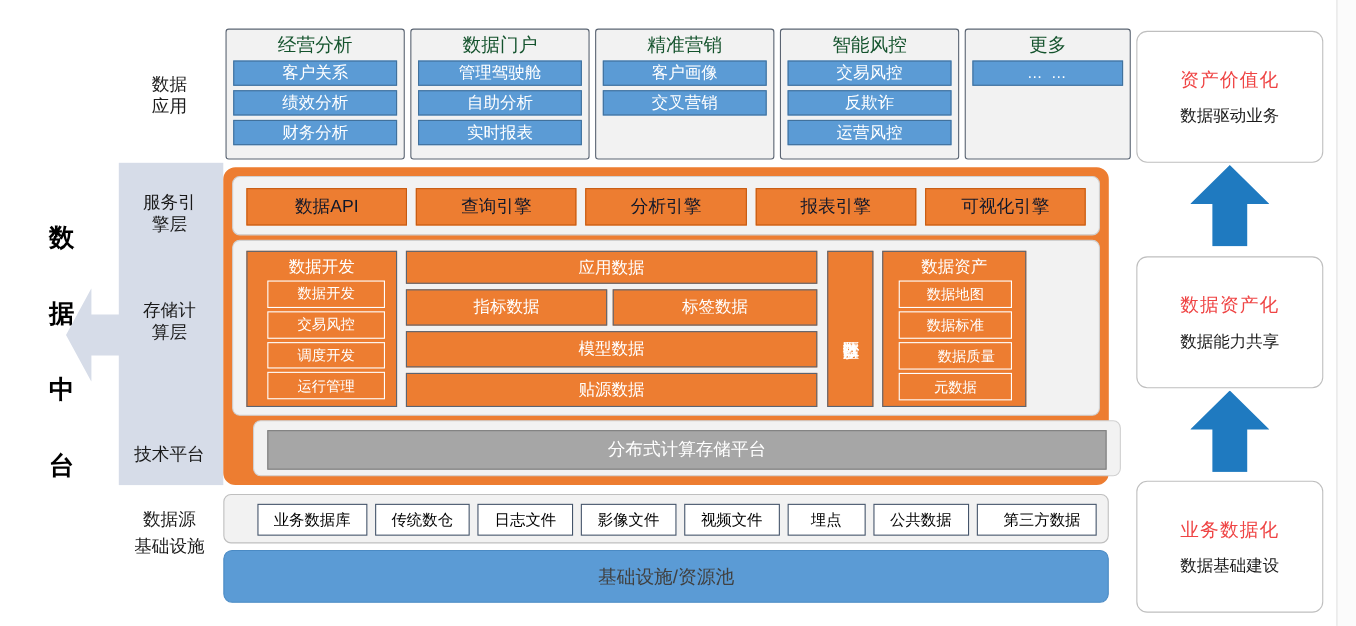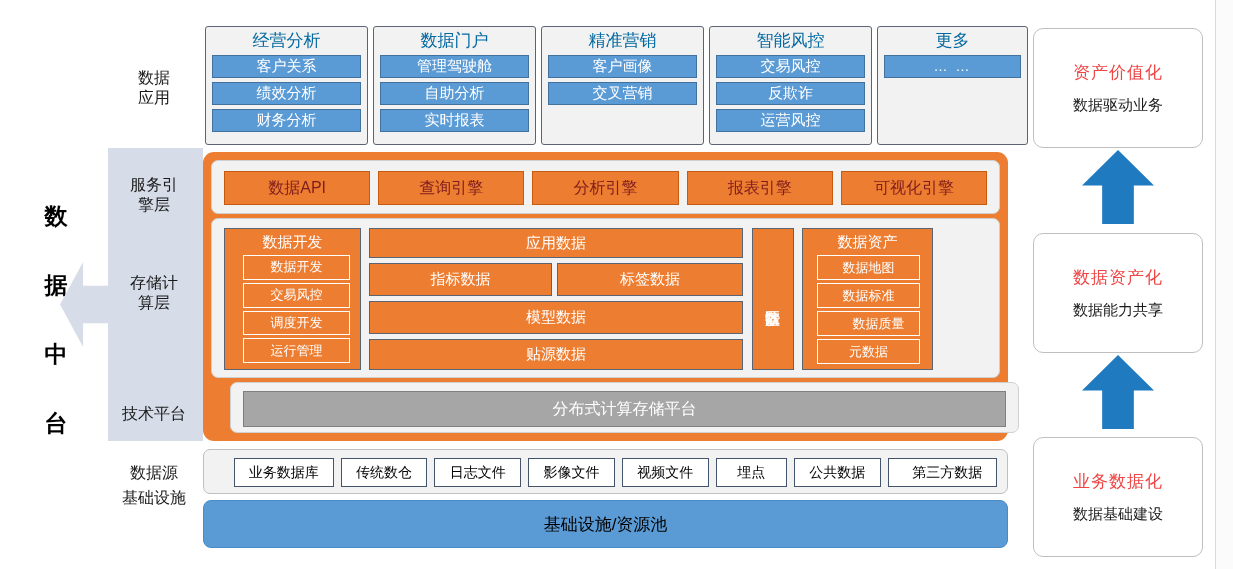--- a/index.html
+++ b/index.html
@@ -48,21 +48,21 @@
   }
 
   
   #apps-row{position:absolute;left:205px;top:26px;width:803px;height:119px;}
   .app-card{
     position:absolute;top:0;height:119px;box-sizing:border-box;
     background:#f2f2f2;border:1.5px solid #5a6472;border-radius:3px;
     display:flex;flex-direction:column;align-items:center;
     padding:3px 6px 6px 6px;
   }
-  .app-title{font-size:17px;color:#0369a1;line-height:1.35;margin-bottom:2px;}
+  .app-title{font-size:17px;color:#14532d;line-height:1.35;margin-bottom:2px;}
   .app-item{
     width:100%;box-sizing:border-box;height:23px;margin-bottom:4px;
     background:#5b9bd5;border:1px solid #41719c;
     color:#fff;font-size:15px;display:flex;align-items:center;justify-content:center;
   }
   .app-item.dots{font-size:14px;letter-spacing:2px;}
 
   
   #orange-stack{
     position:absolute;left:203px;top:152px;width:805px;height:289px;
@@ -72,21 +72,21 @@
   .inner-white{
     position:absolute;box-sizing:border-box;
     background:#f2f2f2;border:1px solid #d0d0d0;border-radius:7px;
   }
 
   
   #svc-panel{left:4px;top:4px;width:789px;height:54px;}
   #svc-row{position:absolute;left:12px;top:10px;right:12px;height:34px;display:flex;gap:8px;}
   .svc-chip{
     flex:1;background:#ed7d31;border:1px solid #c55a11;
-    color:#7f1d1d;font-size:16px;display:flex;align-items:center;justify-content:center;
+    color:#0f172a;font-size:16px;display:flex;align-items:center;justify-content:center;
   }
 
   
   #sto-panel{left:4px;top:62px;width:789px;height:160px;}
 
   .ocol{position:absolute;box-sizing:border-box;background:#ed7d31;border:1.5px solid #5a6472;}
   .ocol-title{color:#fff;font-size:15px;text-align:center;padding-top:4px;}
   .osub{
     box-sizing:border-box;background:#ed7d31;border:1.5px solid #ffffff;
     color:#fff;font-size:13px;display:flex;align-items:center;justify-content:center;
@@ -118,21 +118,21 @@
   #src-row{position:absolute;left:30px;top:8px;right:10px;height:29px;display:flex;gap:7px;}
   .src-chip{
     background:#ffffff;border:1.5px solid #44546a;color:#000;font-size:14px;
     display:flex;align-items:center;justify-content:center;padding:0 7px;white-space:nowrap;
   }
 
   
   #infra-bar{
     position:absolute;left:203px;top:500px;width:805px;height:48px;
     box-sizing:border-box;background:#5b9bd5;border:1px solid #4a8ac4;border-radius:8px;
-    color:#000000;font-size:17px;display:flex;align-items:center;justify-content:center;
+    color:#404040;font-size:17px;display:flex;align-items:center;justify-content:center;
   }
 
   
   .rpanel{
     position:absolute;left:1033px;width:170px;height:120px;
     box-sizing:border-box;background:#fff;border:1.5px solid #bfbfbf;border-radius:10px;
     display:flex;flex-direction:column;align-items:center;justify-content:center;
   }
   .rpanel .rtitle{font-size:17px;color:#ef4444;margin-bottom:12px;letter-spacing:1px;}
   .rpanel .rsub{font-size:15px;color:#1a1a1a;}

